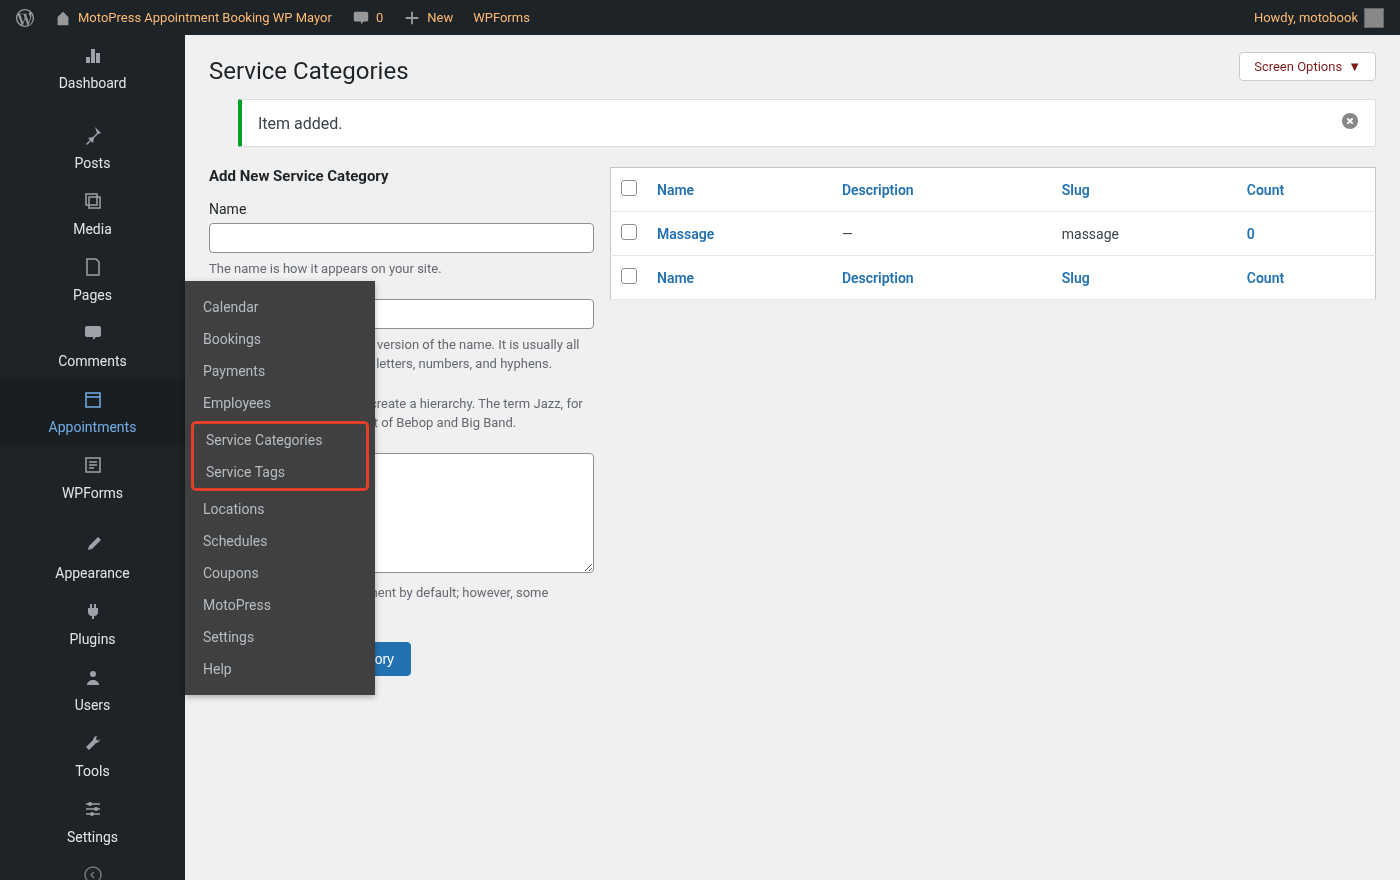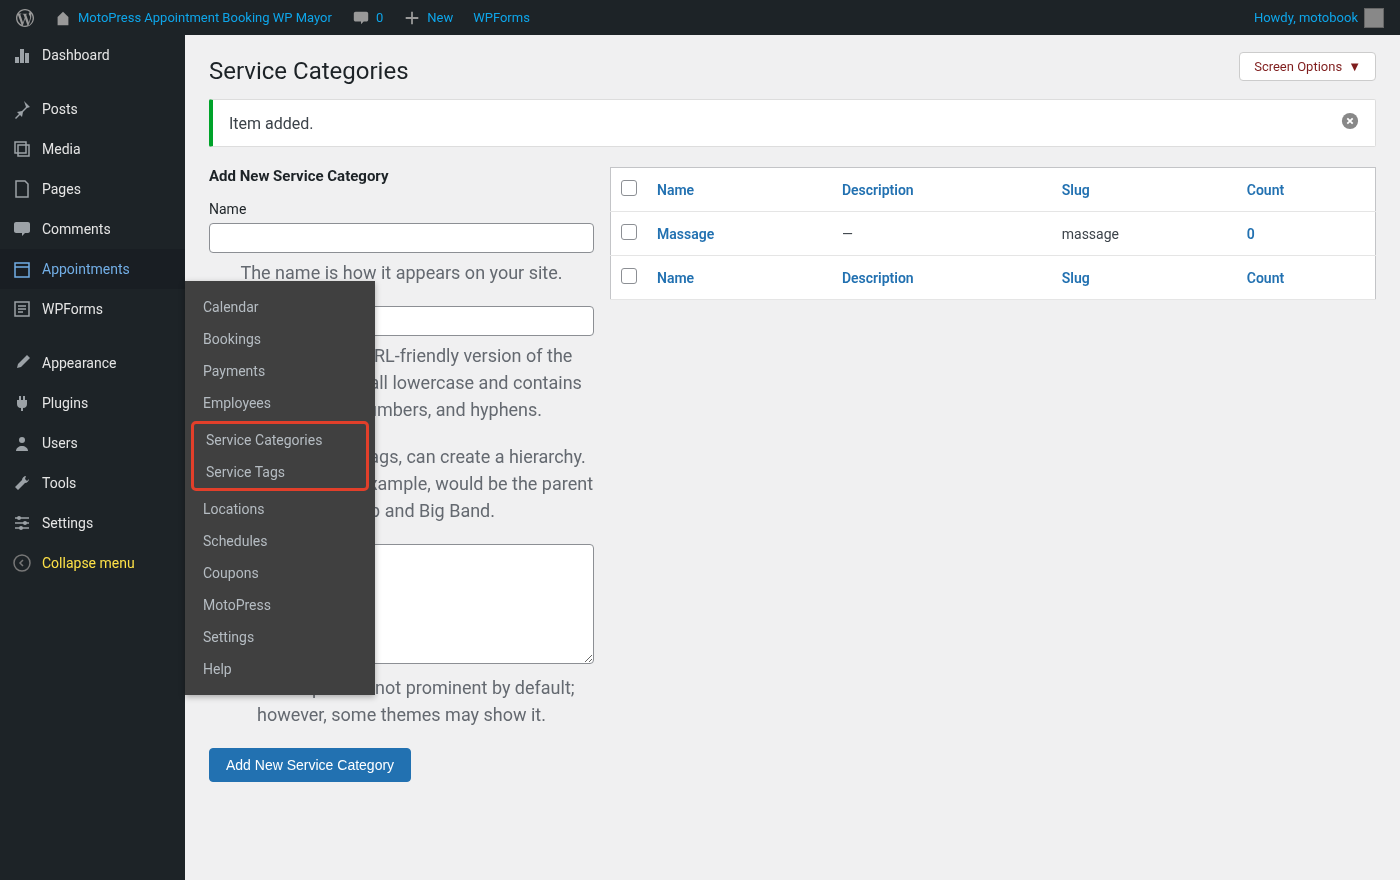--- a/index.html
+++ b/index.html
@@ -1,56 +1,56 @@
 <!DOCTYPE html>
 <html><head>
 <meta charset="utf-8">
 <style>
 * { box-sizing: border-box; margin: 0; padding: 0; }
 body { font-family: -apple-system, BlinkMacSystemFont, "Segoe UI", Roboto, sans-serif; background: #f0f0f1; color: #3c434a; }
 
-.admin-bar { height: 35px; background: #1d2327; display: flex; align-items: center; padding: 0 10px; color: #0ea5e9; font-size: 13px; justify-content: space-between; }
+.admin-bar { height: 35px; background: #1d2327; display: flex; align-items: center; padding: 0 10px; color: #fdba74; font-size: 13px; justify-content: space-between; }
 .admin-bar-left, .admin-bar-right { display: flex; align-items: center; gap: 8px; }
 .admin-bar-item { display: flex; align-items: center; gap: 6px; padding: 0 6px; cursor: pointer; }
 .admin-bar svg { width: 18px; height: 18px; fill: #999; }
 .avatar-box { width: 20px; height: 20px; background: #888; border: 1px solid #666; }
 
 .layout { display: flex; min-height: calc(100vh - 35px); }
 
 .sidebar { width: 185px; background: #1d2327; color: #ccc; font-size: 14px; position: relative; }
-.sidebar-item { display: flex; align-items: center; gap: 10px; padding: 10px 12px; cursor: pointer; color: #e5e5e5; }
+.sidebar-item { display: flex; align-items: center; gap: 10px; padding: 10px 28px; cursor: pointer; color: #e5e5e5; flex-direction: column; }
 .sidebar-item.current { color: #72aee6; background: #191e23; }
 .sidebar-icon { width: 20px; display: flex; align-items: center; justify-content: center; }
 .sidebar-icon svg { width: 20px; height: 20px; fill: #9ca2a7; }
 .sidebar-item.current .sidebar-icon svg { fill: #72aee6; }
 .sidebar-gap { height: 14px; }
 
 .submenu { position: absolute; left: 185px; top: 246px; background: #404040; width: 190px; padding: 10px 0; box-shadow: 0 2px 6px rgba(0,0,0,0.3); z-index: 100; }
 .submenu-item { padding: 8px 18px; color: #b5bcc2; font-size: 14px; cursor: pointer; }
 .highlight-box { border: 3px solid #e23f2a; border-radius: 5px; margin: 2px 6px; }
 .highlight-box .submenu-item { padding: 8px 12px; }
 
 .content { flex: 1; padding: 12px 24px 30px; }
 .page-head { display: flex; justify-content: space-between; align-items: center; margin-bottom: 14px; }
 .page-title { font-size: 24px; font-weight: 400; color: #1d2327; padding-top: 10px; }
 .screen-options { background: #fff; border: 1px solid #ccc; border-radius: 4px; padding: 6px 14px; font-size: 13px; color: #7f1d1d; display: flex; align-items: center; gap: 6px; cursor: pointer; }
 
-.notice { background: #fff; border: 1px solid #ddd; border-left: 4px solid #00a32a; padding: 12px 16px; margin-bottom: 20px; display: flex; justify-content: space-between; align-items: center; border-radius: 2px; }
+.notice { background: #fff; border: 1px solid #ddd; border-left: 4px solid #00a32a; padding: 12px 16px; margin-bottom: 20px; display: flex; justify-content: space-between; align-items: center; border-radius: 2px; margin-left: 29px; }
 .dismiss-icon svg { width: 18px; height: 18px; fill: #777; cursor: pointer; }
 
 .two-col { display: flex; gap: 16px; }
 .col-left { width: 385px; }
 .col-right { flex: 1; }
 
 .form-title { font-size: 15px; font-weight: 700; color: #1d2327; margin-bottom: 16px; }
 .form-group { margin-bottom: 20px; }
 .form-label { display: block; font-size: 14px; color: #1d2327; margin-bottom: 6px; }
 .text-input { width: 100%; padding: 6px 10px; border: 1px solid #8c8f94; border-radius: 4px; font-size: 14px; background: #fff; }
 textarea.text-input { min-height: 120px; resize: vertical; }
-.help-text { font-size: 18px; color: #646970; margin-top: 6px; line-height: 1.5; text-align: center; }
+.help-text { font-size: 13px; color: #646970; margin-top: 6px; line-height: 1.5; }
 
 .btn-primary { background: #2271b1; color: #fff; border: 1px solid #2271b1; border-radius: 4px; padding: 8px 16px; font-size: 14px; cursor: pointer; }
 
 .table { width: 100%; border: 1px solid #c3c4c7; background: #fff; border-collapse: collapse; }
 .table th, .table td { padding: 12px 10px; text-align: left; font-size: 14px; border-bottom: 1px solid #e5e5e5; }
 .table th { font-weight: 400; }
 .table th a, .table td a { color: #2271b1; text-decoration: none; font-weight: 600; }
 .count-col { text-align: center; }
 .chk { width: 16px; height: 16px; border: 1px solid #8c8f94; border-radius: 3px; display: inline-block; background: #fff; }
 </style>

